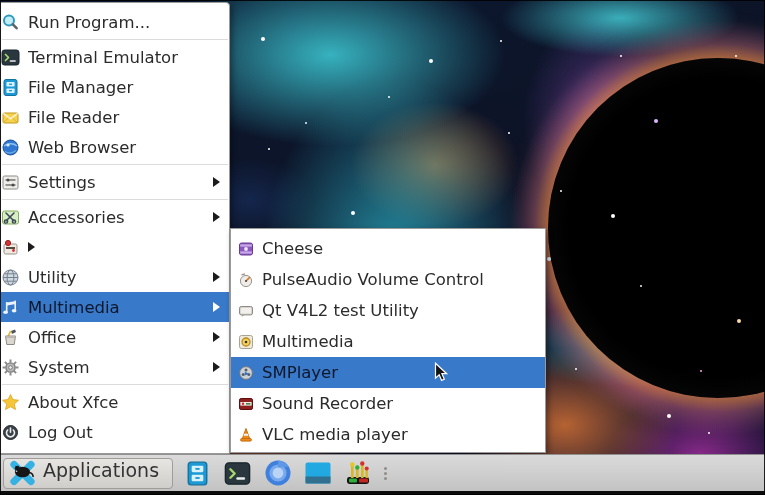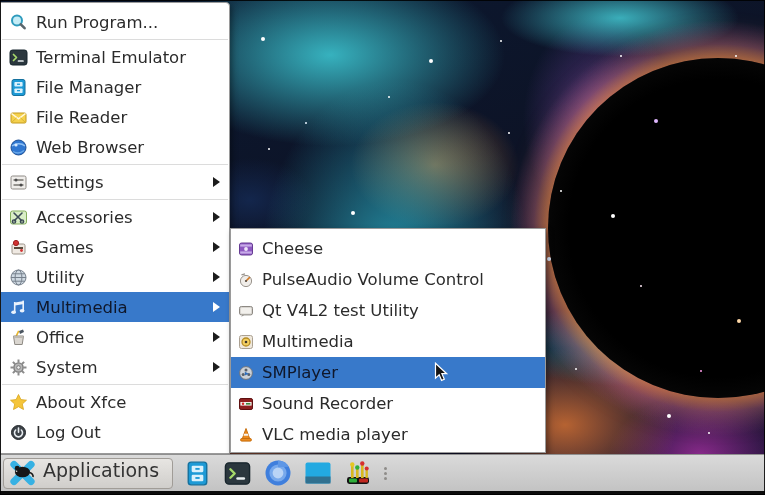--- a/index.html
+++ b/index.html
@@ -34,21 +34,21 @@
       612px 215px 0 1px #fff, 640px 285px 0 0 #ffe9f6, 668px 415px 0 1px #fff,
       708px 432px 0 0 #fff, 738px 320px 0 1px #ffd9a8, 735px 55px 0 0 #fff,
       268px 148px 0 0 #fff, 330px 300px 0 1px #fff, 500px 40px 0 0 #fff,
       560px 190px 0 0 #fff, 430px 60px 0 1px #fff, 620px 55px 0 0 #fff,
       700px 370px 0 0 #ff9ce8, 655px 120px 0 1px #e0b8ff;}
   
   .menu{position:absolute;background:#fff;border:1px solid #9a9a9a;box-sizing:border-box;
         box-shadow:2px 3px 6px rgba(0,0,0,.4);padding:4px 0;color:#2b2b2b;font-size:16.5px;}
   .main-menu{left:0;top:2px;width:230px;height:452px;border-top-right-radius:4px;}
   .sub-menu{left:230px;top:228px;width:316px;height:225px;}
-  .mi{display:flex;align-items:center;height:30px;padding:0 9px 0 8px;gap:8px;cursor:default;}
+  .mi{display:flex;align-items:center;height:30px;padding:0 9px 0 0;gap:8px;cursor:default;}
   .sub-menu .mi{height:31px;padding:0 12px 0 7px;}
   .mi .ic{flex:none;width:19px;height:19px;display:flex;align-items:center;justify-content:center;}
   .sub-menu .mi .ic{width:16px;height:16px;}
   .mi .lbl{flex:1;white-space:nowrap;overflow:hidden;}
   .mi.sel{background:#3879ca;color:#0f172a;}
   .sep{height:1px;background:#dcdcdc;margin:2px 1px;}
   .arrow{flex:none;width:0;height:0;border-left:7px solid #1c1c1c;
          border-top:5px solid transparent;border-bottom:5px solid transparent;}
   .mi.sel .arrow{border-left-color:#fff;}
   
@@ -159,21 +159,20 @@
     </div>
     <div class="mi">
       <span class="ic">
           <svg width="19" height="19" viewBox="0 0 19 19">
             <rect x="3" y="6" width="13" height="10" rx="1.6" fill="#efe9e2" stroke="#9a9288"></rect>
             <circle cx="7" cy="5" r="2.6" fill="#d23333" stroke="#9e1f1f"></circle>
             <rect x="5" y="9" width="9" height="2" fill="#5a4a3c"></rect>
             <circle cx="12.5" cy="12.5" r="1.4" fill="#d23333"></circle>
           </svg>
         </span>
-      <span class="lbl">Games</span>
       <span class="arrow"></span>
     </div>
     <div class="mi">
       <span class="ic">
           <svg width="19" height="19" viewBox="0 0 19 19">
             <circle cx="9.5" cy="9.5" r="7.5" fill="#cfd9e2" stroke="#76808c"></circle>
             <ellipse cx="9.5" cy="9.5" rx="3.4" ry="7.5" fill="none" stroke="#76808c"></ellipse>
             <line x1="2" y1="9.5" x2="17" y2="9.5" stroke="#76808c"></line>
             <line x1="3" y1="5.8" x2="16" y2="5.8" stroke="#76808c"></line>
             <line x1="3" y1="13.2" x2="16" y2="13.2" stroke="#76808c"></line>

